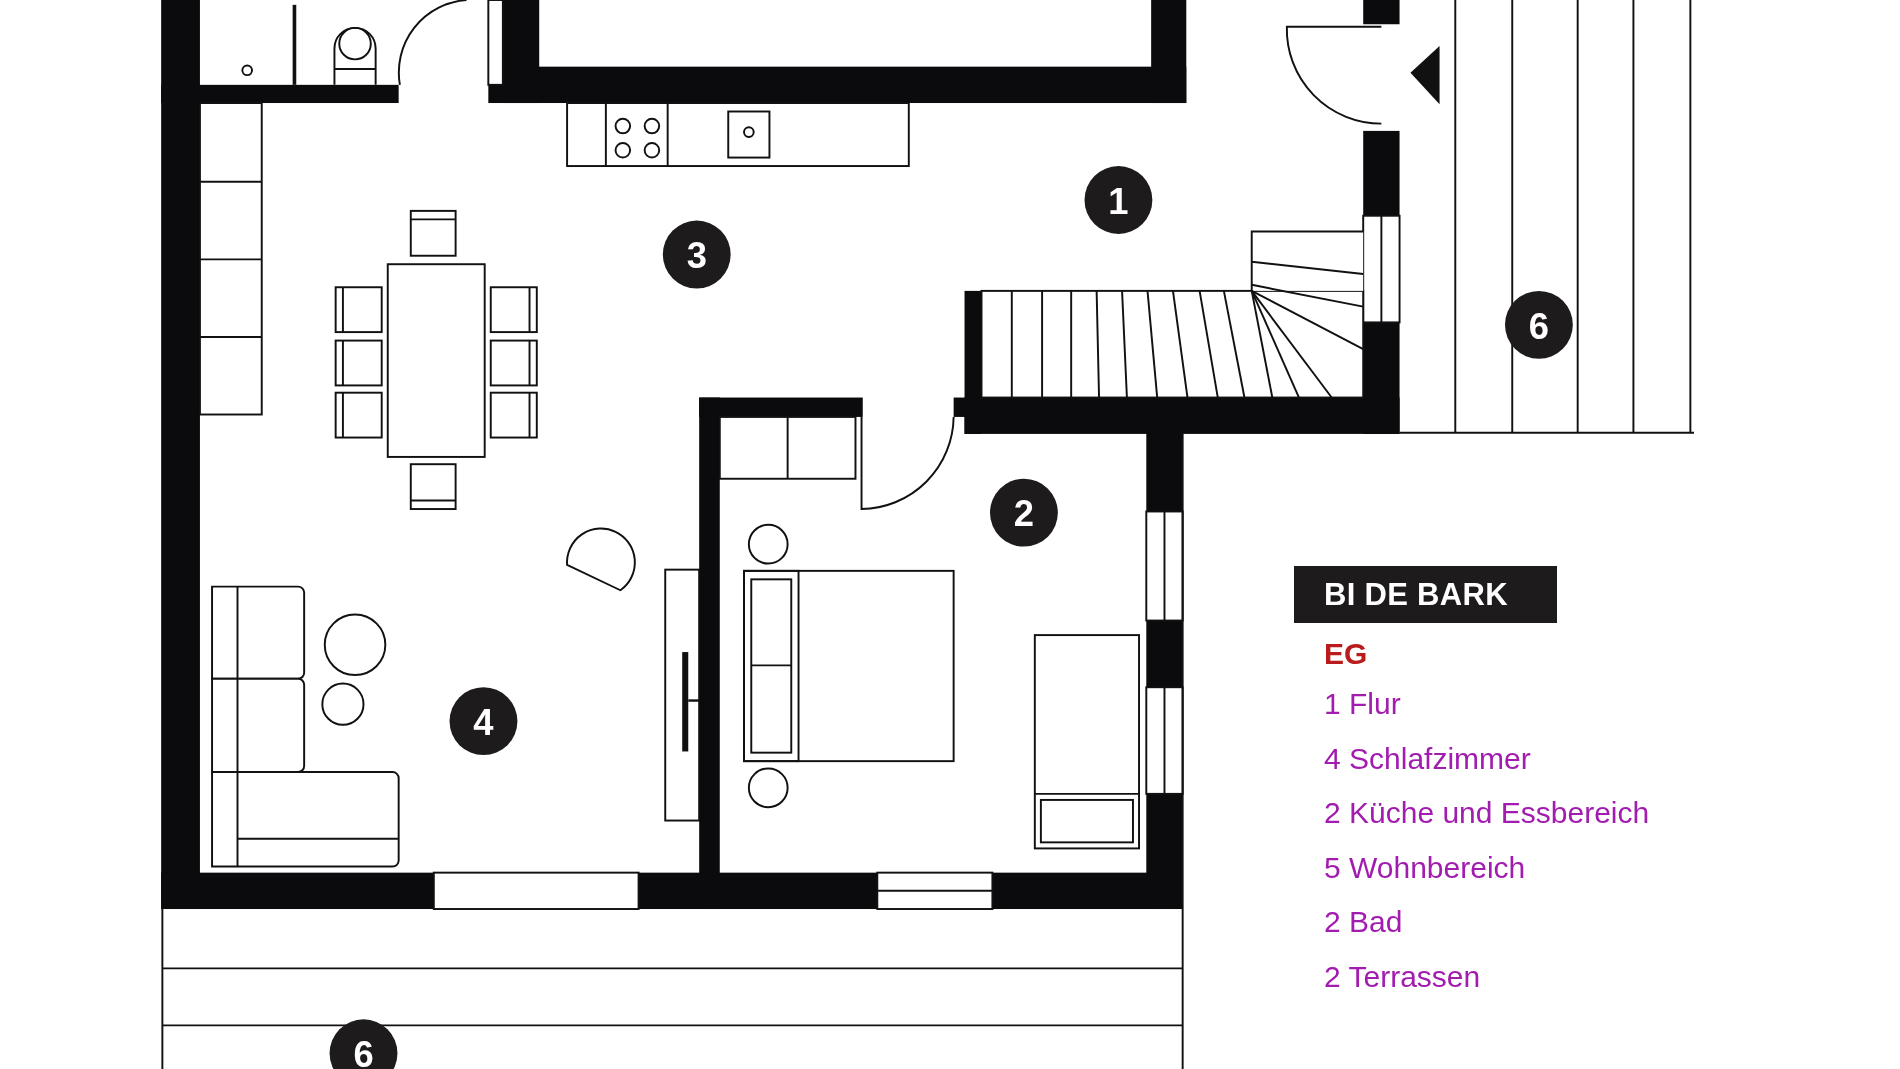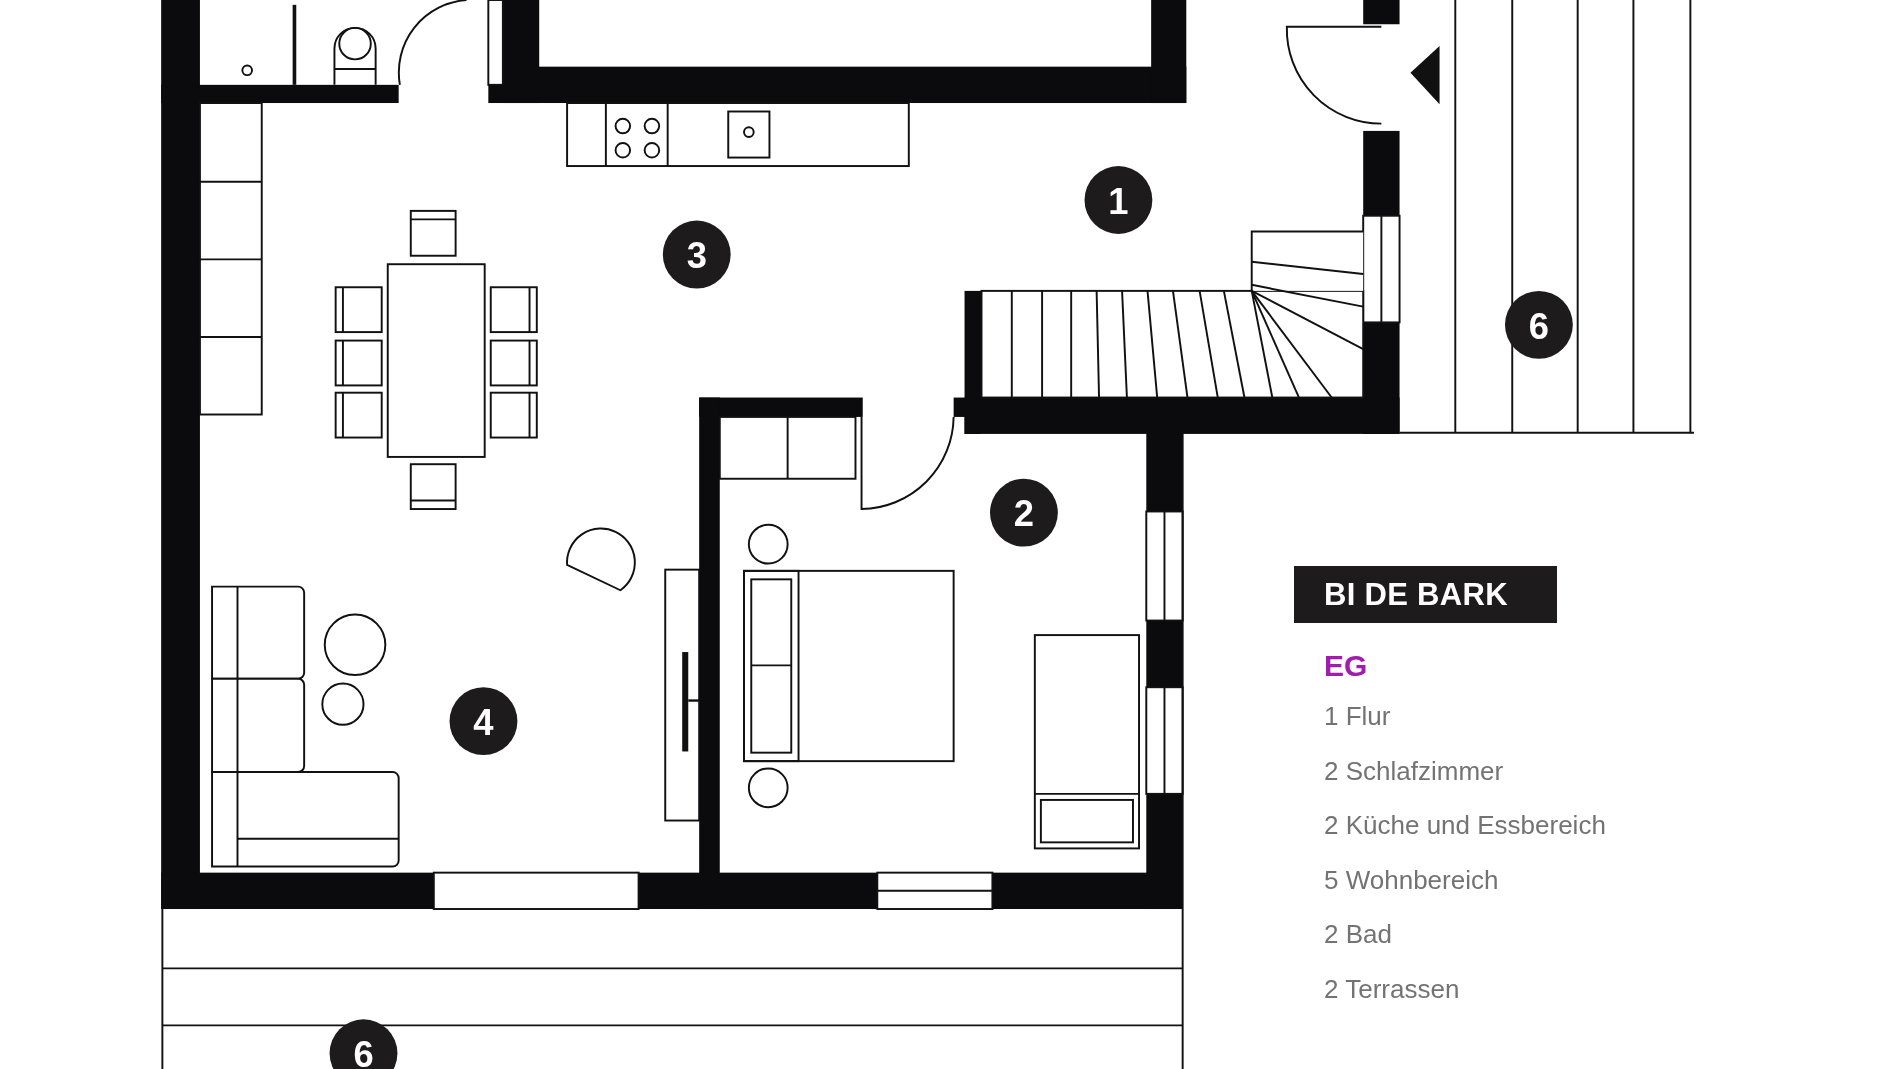--- a/index.html
+++ b/index.html
@@ -5,23 +5,23 @@
   html, body { margin:0; padding:0; background:#ffffff; }
   body { width:1900px; height:1069px; overflow:hidden; position:relative; font-family:"Liberation Sans", sans-serif; }
   #plan { position:absolute; left:0; top:0; width:1900px; height:1069px; }
   .wall { fill:#0b0a0d; }
   .ln { fill:none; stroke:#111; stroke-width:1.6; }
   .lnw { fill:#fff; stroke:#111; stroke-width:1.6; }
   .badge-c { fill:#1e1b1c; }
   .badge-t { fill:#fff; font-family:"Liberation Sans", sans-serif; font-size:30px; font-weight:bold; text-anchor:middle; dominant-baseline:central; }
   #legend { position:absolute; left:1294px; top:566px; }
   #legend .title { background:#1e1b1c; color:#fff; font-weight:bold; font-size:31px; width:263px; height:57px; box-sizing:border-box; padding-left:30px; line-height:57px; letter-spacing:0.3px; }
-  #legend .floor { margin-left:30px; margin-top:26px; font-weight:bold; font-size:30px; color:#a21caf; }
+  #legend .floor { margin-left:30px; margin-top:14px; font-weight:bold; font-size:30px; color:#b91c1c; }
   #legend ul { list-style:none; margin:18px 0 0 30px; padding:0; }
-  #legend li { font-size:26px; color:#737373; height:54.5px; line-height:30px; }
+  #legend li { font-size:30px; color:#a21caf; height:54.5px; line-height:30px; }
 </style>
 </head>
 <body>
 
 <svg id="plan" viewBox="0 0 1568 882" preserveAspectRatio="none" xmlns="http://www.w3.org/2000/svg">
 
   <g>
     <rect class="wall" x="133" y="0" width="32" height="750"></rect>
     <rect class="wall" x="133" y="70" width="196" height="15"></rect>
     <rect class="wall" x="415" y="0" width="30" height="85"></rect>
@@ -194,19 +194,19 @@
       <circle class="badge-c" cx="300" cy="869" r="28"></circle>
       <text class="badge-t" x="300" y="870">6</text>
     </g>
 </svg>
 
 <div id="legend">
   <div class="title">BI DE BARK</div>
   <div class="floor">EG</div>
   <ul>
     <li>1 Flur</li>
-    <li>2 Schlafzimmer</li>
+    <li>4 Schlafzimmer</li>
     <li>2 Küche und Essbereich</li>
     <li>5 Wohnbereich</li>
     <li>2 Bad</li>
     <li>2 Terrassen</li>
   </ul>
 </div>
 
 </body></html>

